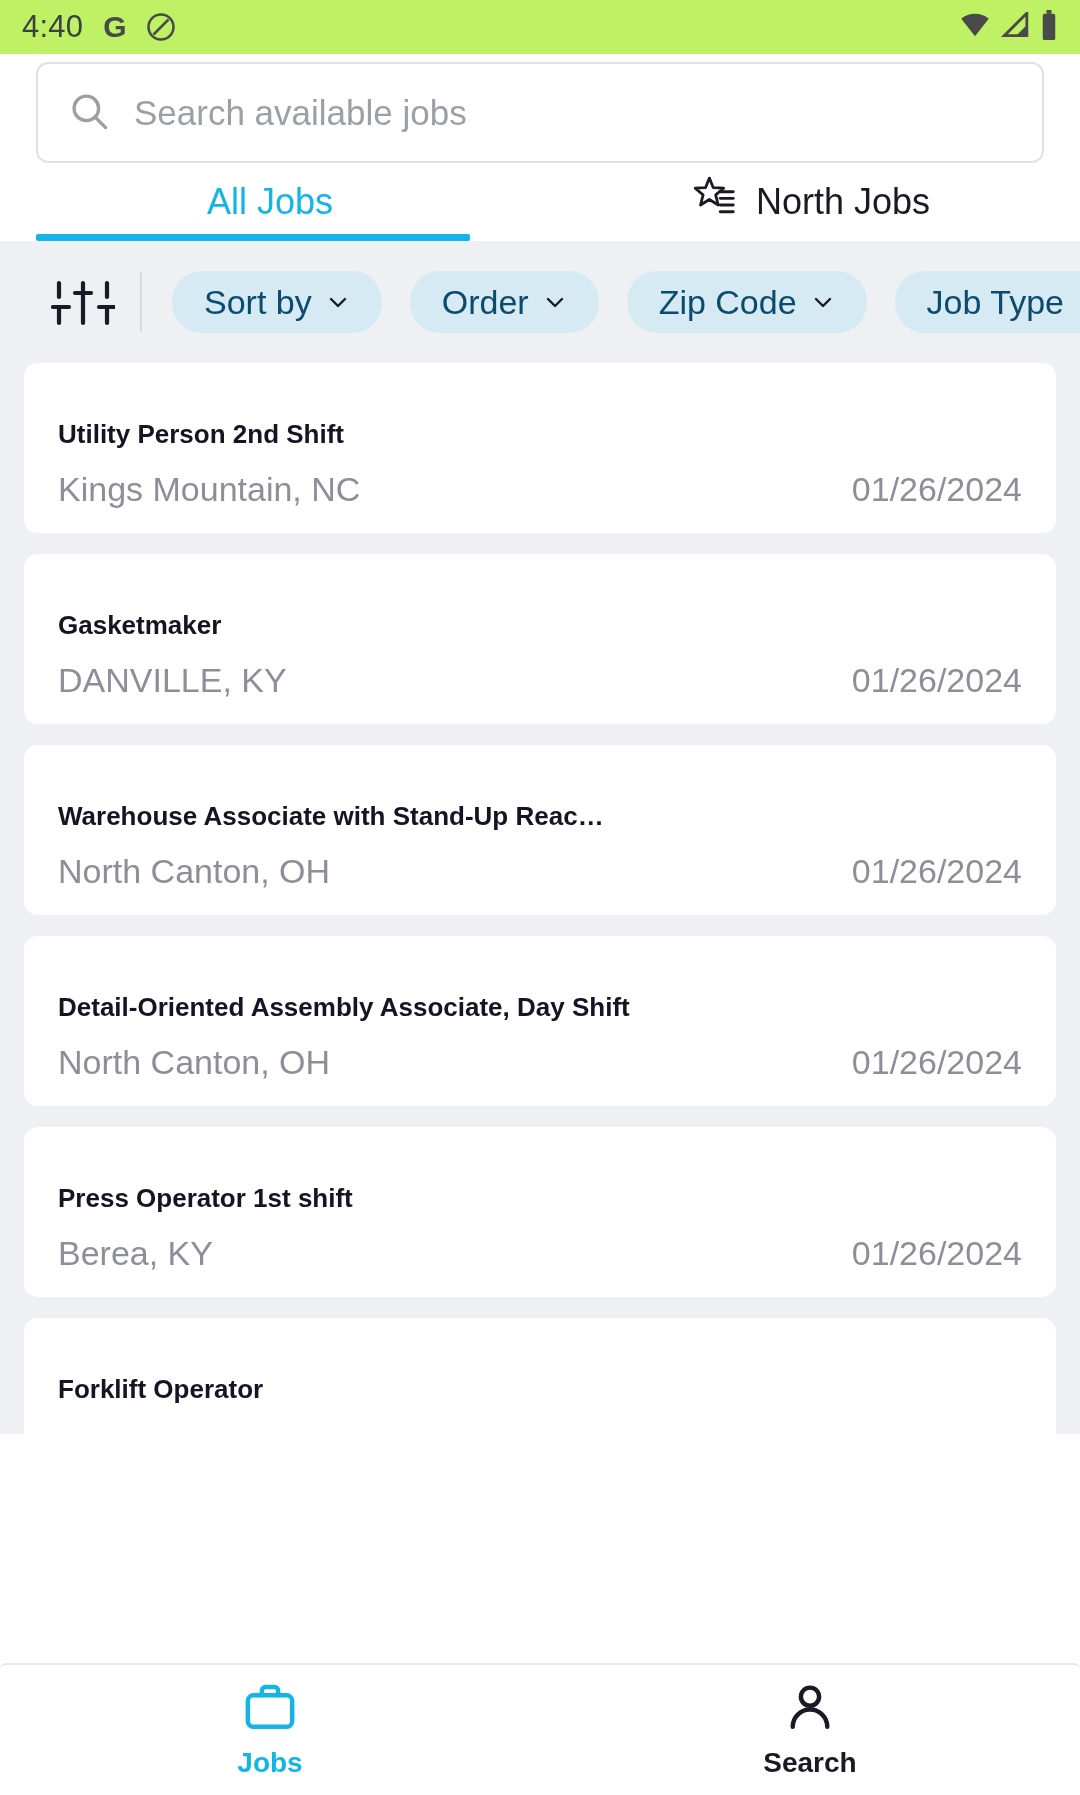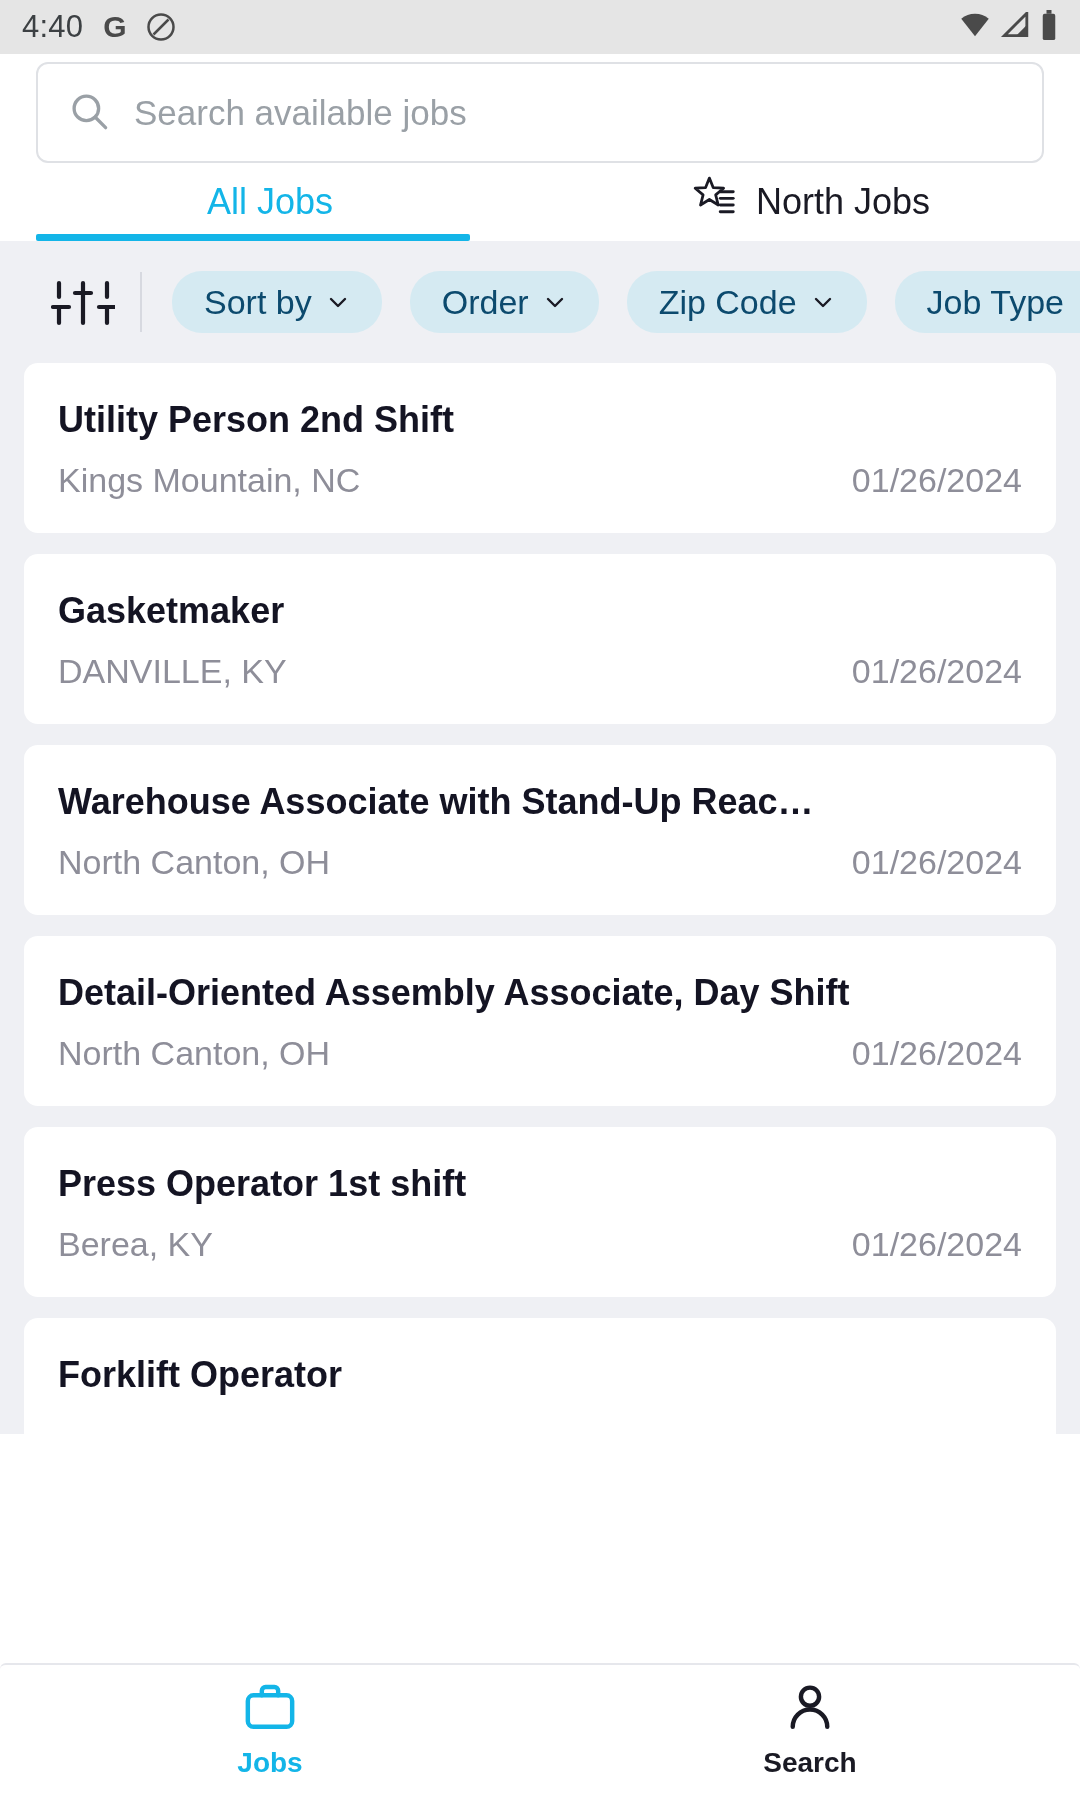--- a/index.html
+++ b/index.html
@@ -12,21 +12,21 @@
 
   body {
     font-family: "Liberation Sans", sans-serif;
     background: #ffffff;
     position: relative;
   }
 
   
   .status-bar {
     height: 54px;
-    background: #e5e5e5;
+    background: #bef264;
     display: flex;
     align-items: center;
     padding: 0 22px;
     position: relative;
   }
   .status-left {
     display: flex;
     align-items: center;
     gap: 20px;
   }
@@ -165,27 +165,28 @@
     position: relative;
   }
   .job-card {
     background: #ffffff;
     border-radius: 14px;
     margin-bottom: 21px;
     padding: 36px 34px 30px 34px;
     height: 170px;
   }
   .job-title {
-    font-size: 36px;
+    font-size: 26px;
     color: #141423;
     font-weight: bold;
     white-space: nowrap;
     overflow: hidden;
     text-overflow: ellipsis;
     margin-bottom: 20px;
+    margin-top: 20px;
   }
   .job-meta {
     display: flex;
     justify-content: space-between;
     align-items: center;
     margin-top: 13px;
   }
   .job-location, .job-date {
     font-size: 34px;
     color: #8e8e99;

